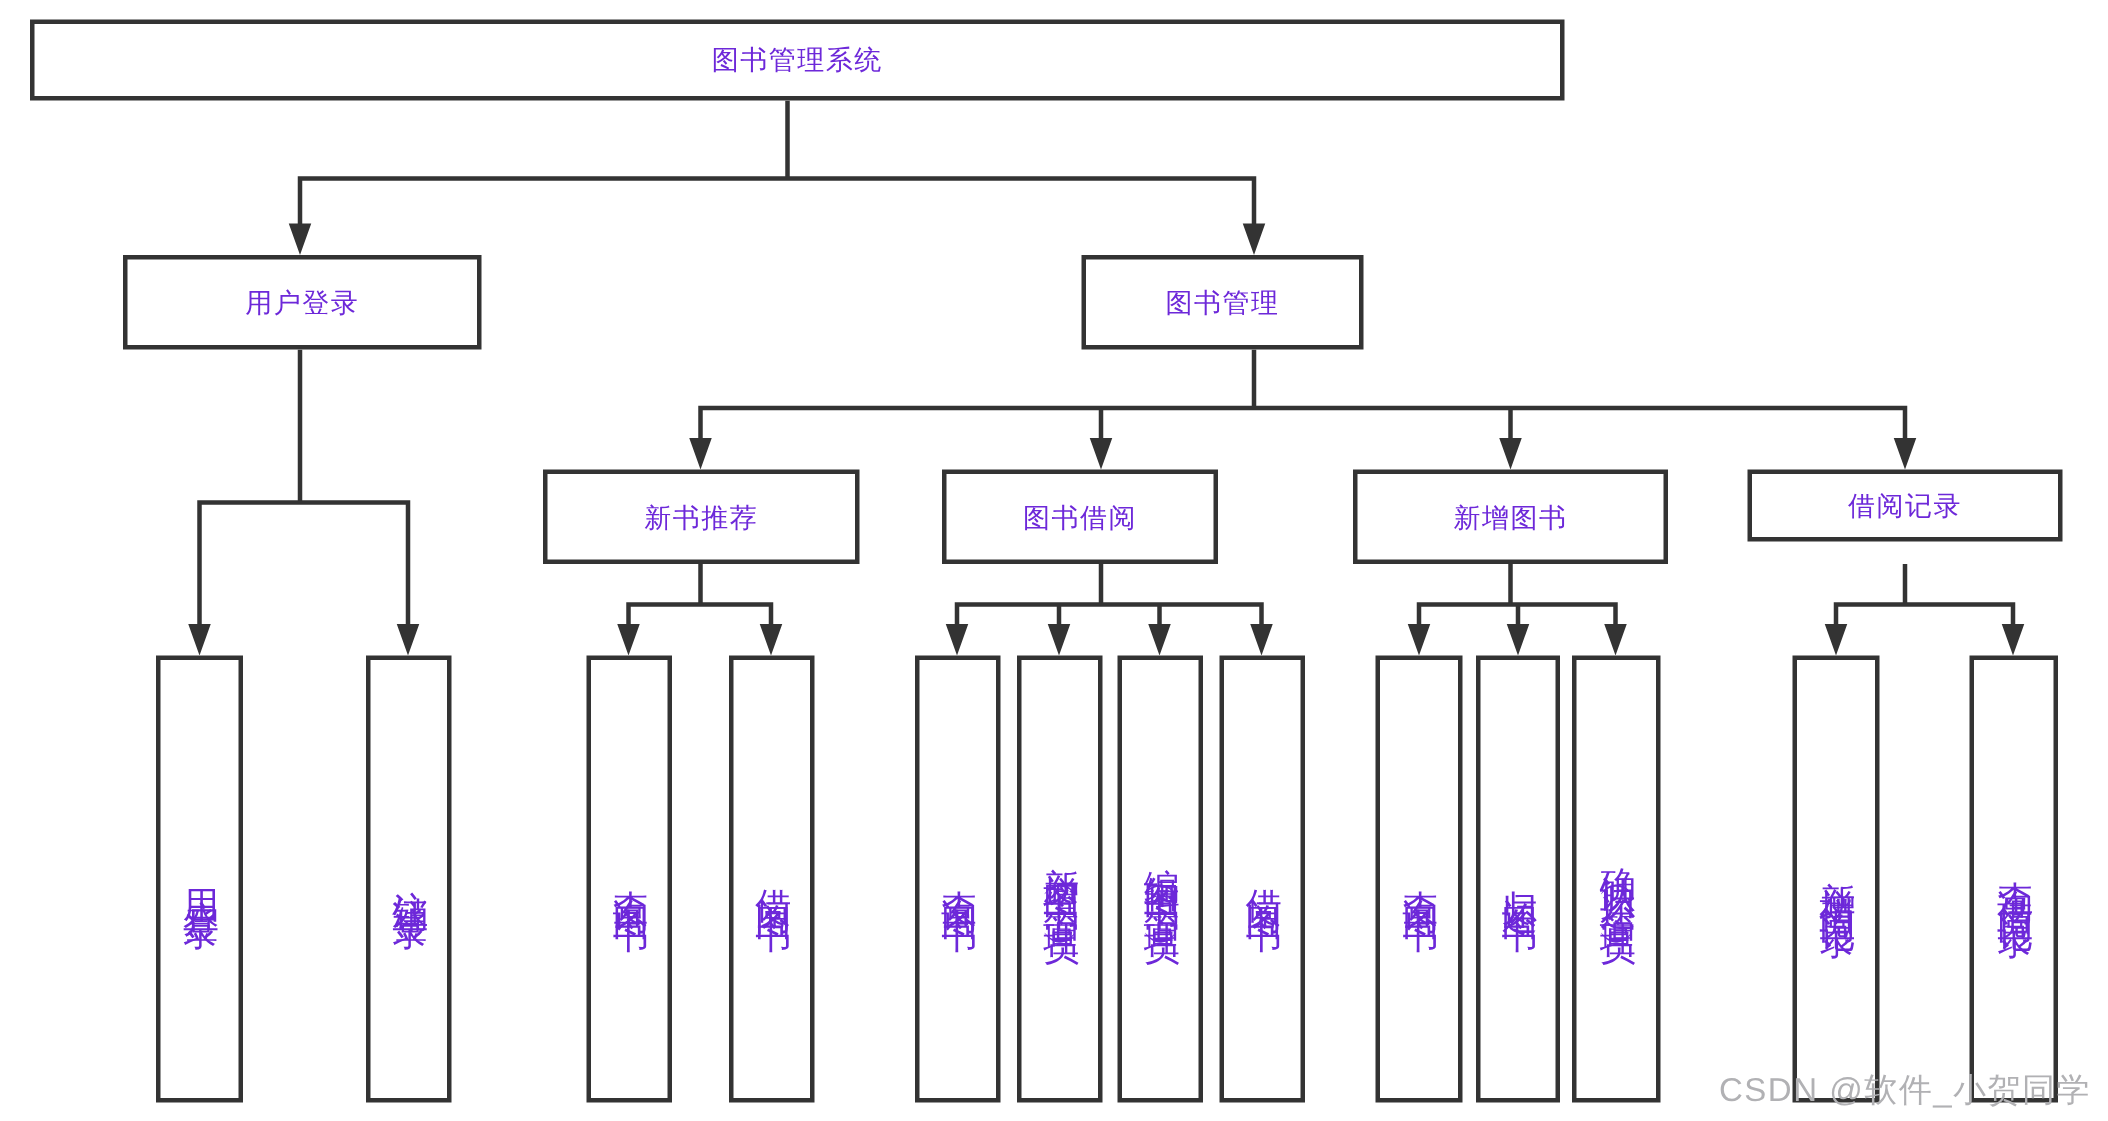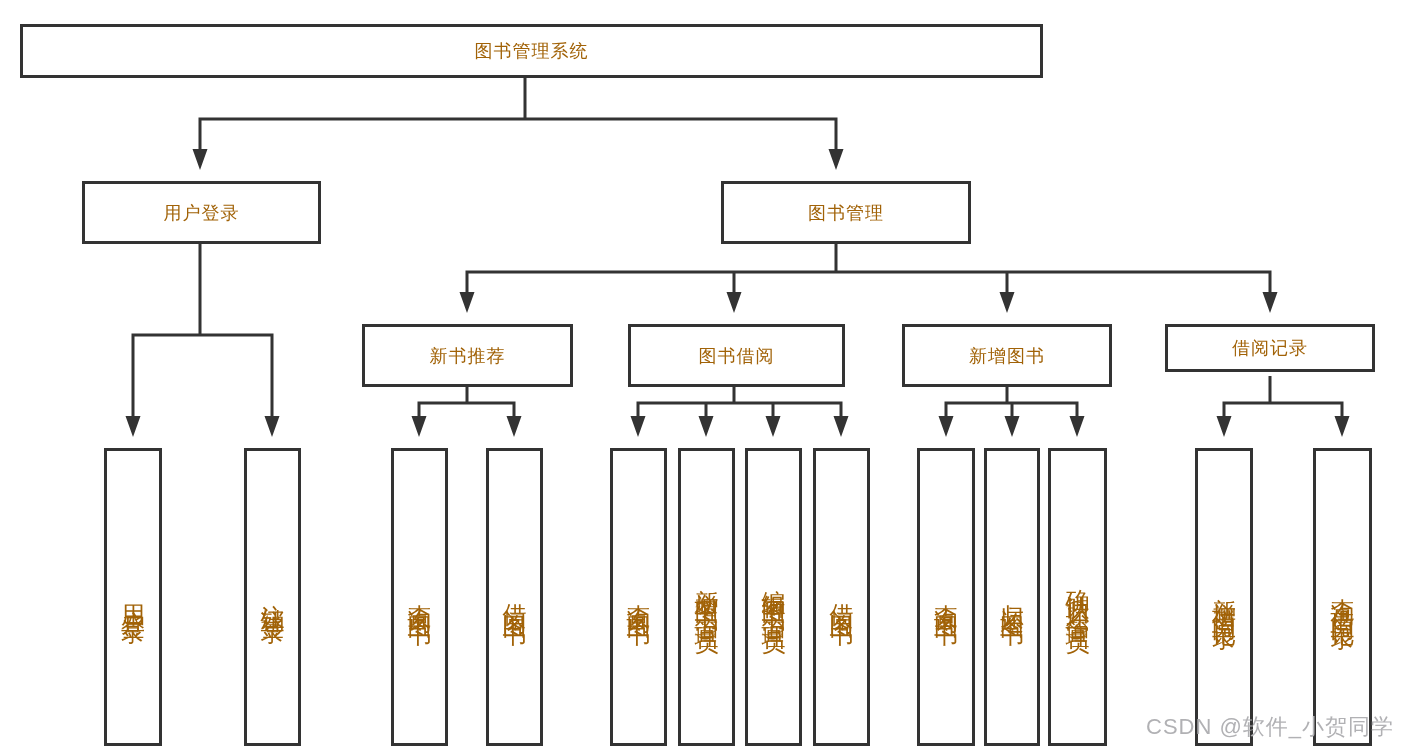--- a/index.html
+++ b/index.html
@@ -17,23 +17,22 @@
     z-index: 0;
   }
   .box {
     position: absolute;
     box-sizing: border-box;
     border: 3px solid #333333;
     background: #ffffff;
     display: flex;
     align-items: center;
     justify-content: center;
-    color: #a16207;
+    color: #6d28d9;
     z-index: 1;
-    margin-top: 11px;
   }
   .hlabel {
     font-size: 18px;
     letter-spacing: 1px;
     white-space: nowrap;
   }
   .vtext {
     writing-mode: vertical-rl;
     text-orientation: mixed;
     font-size: 24px;
@@ -74,28 +73,28 @@
              M1216.5 416h15L1224 437Z M1334.5 416h15L1342 437Z"></path>
   </svg>
 
   <div class="box" style="left:20px; top:13px; width:1023px; height:54px;">
     <span class="hlabel">图书管理系统</span>
   </div>
 
   <div class="box" style="left:82px; top:170px; width:239px; height:63px;">
     <span class="hlabel">用户登录</span>
   </div>
-  <div class="box" style="left:721px; top:170px; width:250px; height:63px;">
+  <div class="box" style="left:721px; top:170px; width:188px; height:63px;">
     <span class="hlabel">图书管理</span>
   </div>
 
   <div class="box" style="left:362px; top:313px; width:211px; height:63px;text-align:center;">
     <span class="hlabel">新书推荐</span>
   </div>
-  <div class="box" style="left:628px; top:313px; width:217px; height:63px;">
+  <div class="box" style="left:628px; top:313px; width:184px; height:63px;">
     <span class="hlabel">图书借阅</span>
   </div>
   <div class="box" style="left:902px; top:313px; width:210px; height:63px;">
     <span class="hlabel">新增图书</span>
   </div>
   <div class="box" style="left:1165px; top:313px; width:210px; height:48px;">
     <span class="hlabel">借阅记录</span>
   </div>
 
   <div class="box" style="left:104px; top:437px; width:58px; height:298px;">

